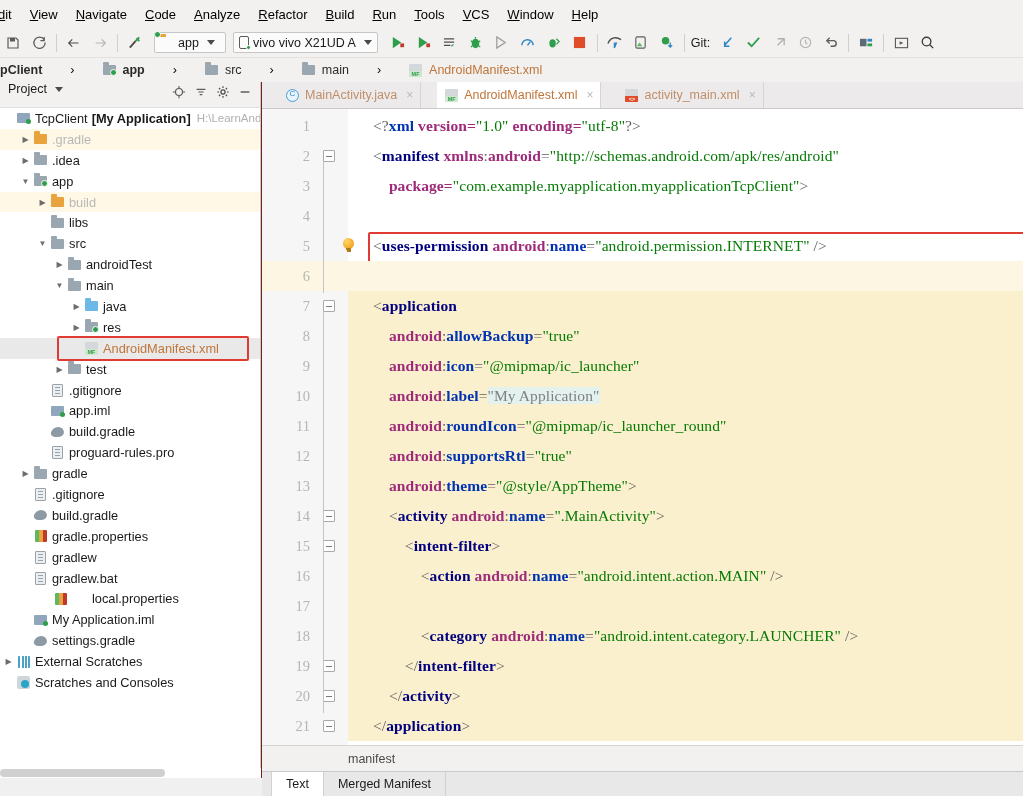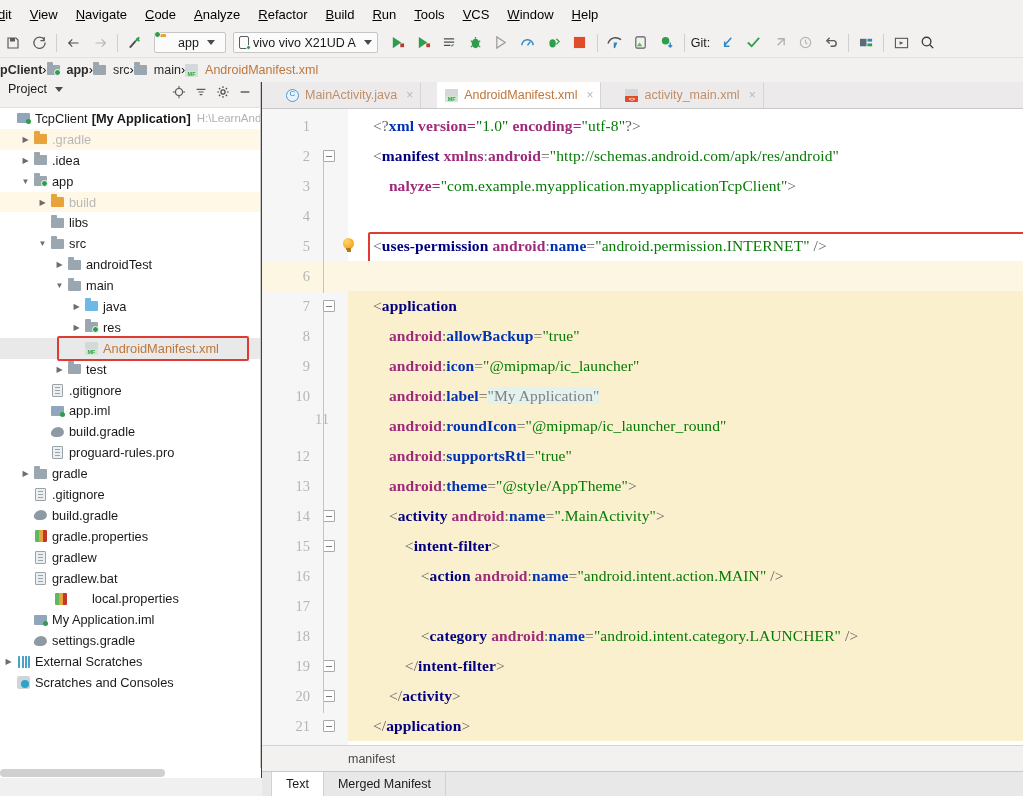--- a/index.html
+++ b/index.html
@@ -4,21 +4,21 @@
 <style>
   * { box-sizing: border-box; }
   html, body {
     margin: 0; padding: 0;
     width: 1023px; height: 796px;
     overflow: hidden;
     background: #f2f2f2;
     font-family: "Liberation Sans", sans-serif;
     -webkit-font-smoothing: antialiased;
   }
-  #app { position: relative; width: 1023px; height: 796px; background:#404040; }
+  #app { position: relative; width: 1023px; height: 796px; background:#7f1d1d; }
 
   
   .menubar {
     position:absolute; left:0; top:0; width:1023px; height:28px;
     background:#f2f1f0; display:flex; align-items:center;
     font-size:13px; color:#000; padding-left:0px;
   }
   .menubar .mi {
     padding:2px 9px; cursor:default; white-space:nowrap;
   }
@@ -38,21 +38,21 @@
     display:flex; align-items:center; padding:0 5px; gap:4px; font-size:12.5px; color:#1a1a1a;
     white-space:nowrap;
   }
   .combo .caret { width:0;height:0;border-left:4px solid transparent;border-right:4px solid transparent;border-top:5px solid #4a4a4a; margin-left:4px;}
   .gitlabel { font-size:12.5px; color:#1a1a1a; padding:0 4px 0 2px; }
 
   
   .crumbbar {
     position:absolute; left:0; top:58px; width:1023px; height:24px;
     background:#f2f1f0; display:flex; align-items:center; font-size:12.5px;
-    padding-left:0px; overflow:hidden;
+    padding-left:0px; overflow:hidden;gap:28px;
   }
   .crumb { display:flex; align-items:center; gap:4px; white-space:nowrap; }
   .crumb .txt { color:#2b2b2b; }
   .crumb .txt.bold { font-weight:bold; }
   .crumb .txt.file { color:#c0763a; }
 
   
   .sidebar {
     position:absolute; left:0; top:82px; width:261px; height:696px;
     background:#ffffff; border-right:1px solid #c9c9c9;
@@ -739,21 +739,21 @@
           <span class="gmark"></span>
         </div>
         <div class="gline" style="top: 242px;">
           <span class="gnum">9</span>
           <span class="gmark"></span>
         </div>
         <div class="gline" style="top: 272px;">
           <span class="gnum">10</span>
           <span class="gmark"></span>
         </div>
-        <div class="gline" style="top: 302px; flex-direction: column;">
+        <div class="gline" style="top: 302px;">
           <span class="gnum">11</span>
           <span class="gmark"></span>
         </div>
         <div class="gline" style="top: 332px;">
           <span class="gnum">12</span>
           <span class="gmark"></span>
         </div>
         <div class="gline" style="top: 362px;">
           <span class="gnum">13</span>
           <span class="gmark"></span>
@@ -802,21 +802,21 @@
         </div>
         <div class="foldline" style="left: 61px; top: 52px; height: 132px;"></div>
         <div class="foldline" style="left: 61px; top: 202px; height: 402px;"></div>
         <div class="foldline" style="left: 61px; top: 412px; height: 162px;"></div>
         <div class="foldline" style="left: 61px; top: 442px; height: 102px;"></div>
       </div>
     <div class="codearea" id="codearea">
         <div class="hl-band" style="top: 182px; height: 450px;"></div>
         <div class="cline" style="top: 2px; padding-left: 25px;"><span class="s-angle">&lt;?</span><span class="s-pi">xml</span><span class="s-attr"> version=</span><span class="s-val">"1.0"</span><span class="s-attr"> encoding=</span><span class="s-val">"utf-8"</span><span class="s-angle">?&gt;</span></div>
         <div class="cline" style="top: 32px; padding-left: 25px;"><span class="s-angle">&lt;</span><span class="s-tag">manifest</span><span class="s-attr"> xmlns</span><span class="s-angle">:</span><span class="s-attr">android</span><span class="s-angle">=</span><span class="s-val">"http://schemas.android.com/apk/res/android"</span></div>
-        <div class="cline" style="top: 62px; padding-left: 25px;"><span class="s-attr">    nalyze=</span><span class="s-val">"com.example.myapplication.myapplicationTcpClient"</span><span class="s-angle">&gt;</span></div>
+        <div class="cline" style="top: 62px; padding-left: 25px;"><span class="s-attr">    package=</span><span class="s-val">"com.example.myapplication.myapplicationTcpClient"</span><span class="s-angle">&gt;</span></div>
         <div class="cline" style="top: 92px; padding-left: 25px;"></div>
         <div class="cline" style="top: 122px; padding-left: 25px;"><span class="s-angle">&lt;</span><span class="s-tag">uses-permission</span><span class="s-attr"> android</span><span class="s-angle">:</span><span class="s-attr2">name</span><span class="s-angle">=</span><span class="s-val">"android.permission.INTERNET"</span><span class="s-angle"> /&gt;</span></div>
         <div class="redbox-code" style="left: 20px; top: 123px; width: 745px; height: 32px;"></div>
         <div class="caretline" style="top: 152px;"></div>
         <div class="cline" style="top: 152px; padding-left: 25px;"></div>
         <div class="cline" style="top: 182px; padding-left: 25px;"><span class="s-angle">&lt;</span><span class="s-tag">application</span></div>
         <div class="cline" style="top: 212px; padding-left: 25px;"><span class="s-attr">    android</span><span class="s-angle">:</span><span class="s-attr2">allowBackup</span><span class="s-angle">=</span><span class="s-val">"true"</span></div>
         <div class="cline" style="top: 242px; padding-left: 25px;"><span class="s-attr">    android</span><span class="s-angle">:</span><span class="s-attr2">icon</span><span class="s-angle">=</span><span class="s-val">"@mipmap/ic_launcher"</span></div>
         <div class="cline" style="top: 272px; padding-left: 25px;"><span class="s-attr">    android</span><span class="s-angle">:</span><span class="s-attr2">label</span><span class="s-angle">=</span><span class="s-valgray sel-hl">"My Application"</span></div>
         <div class="cline" style="top: 302px; padding-left: 25px;"><span class="s-attr">    android</span><span class="s-angle">:</span><span class="s-attr2">roundIcon</span><span class="s-angle">=</span><span class="s-val">"@mipmap/ic_launcher_round"</span></div>

